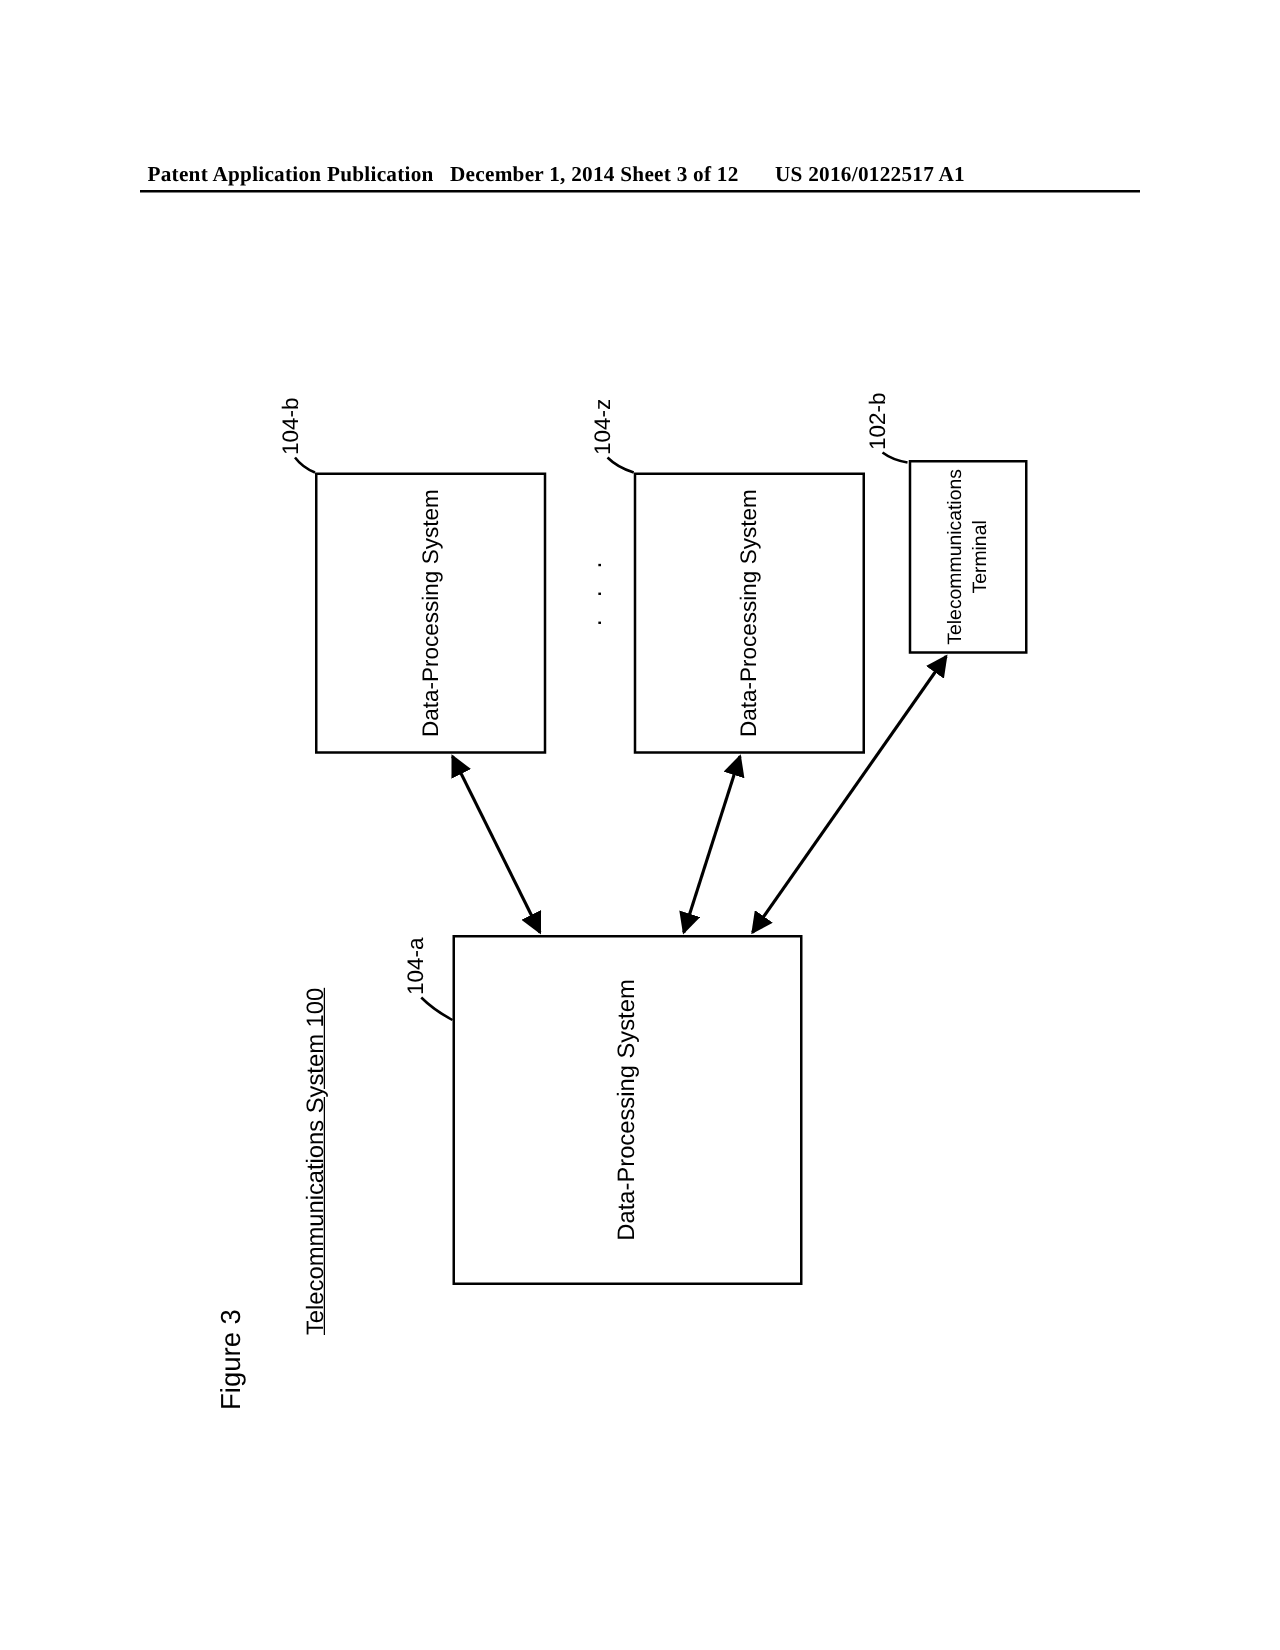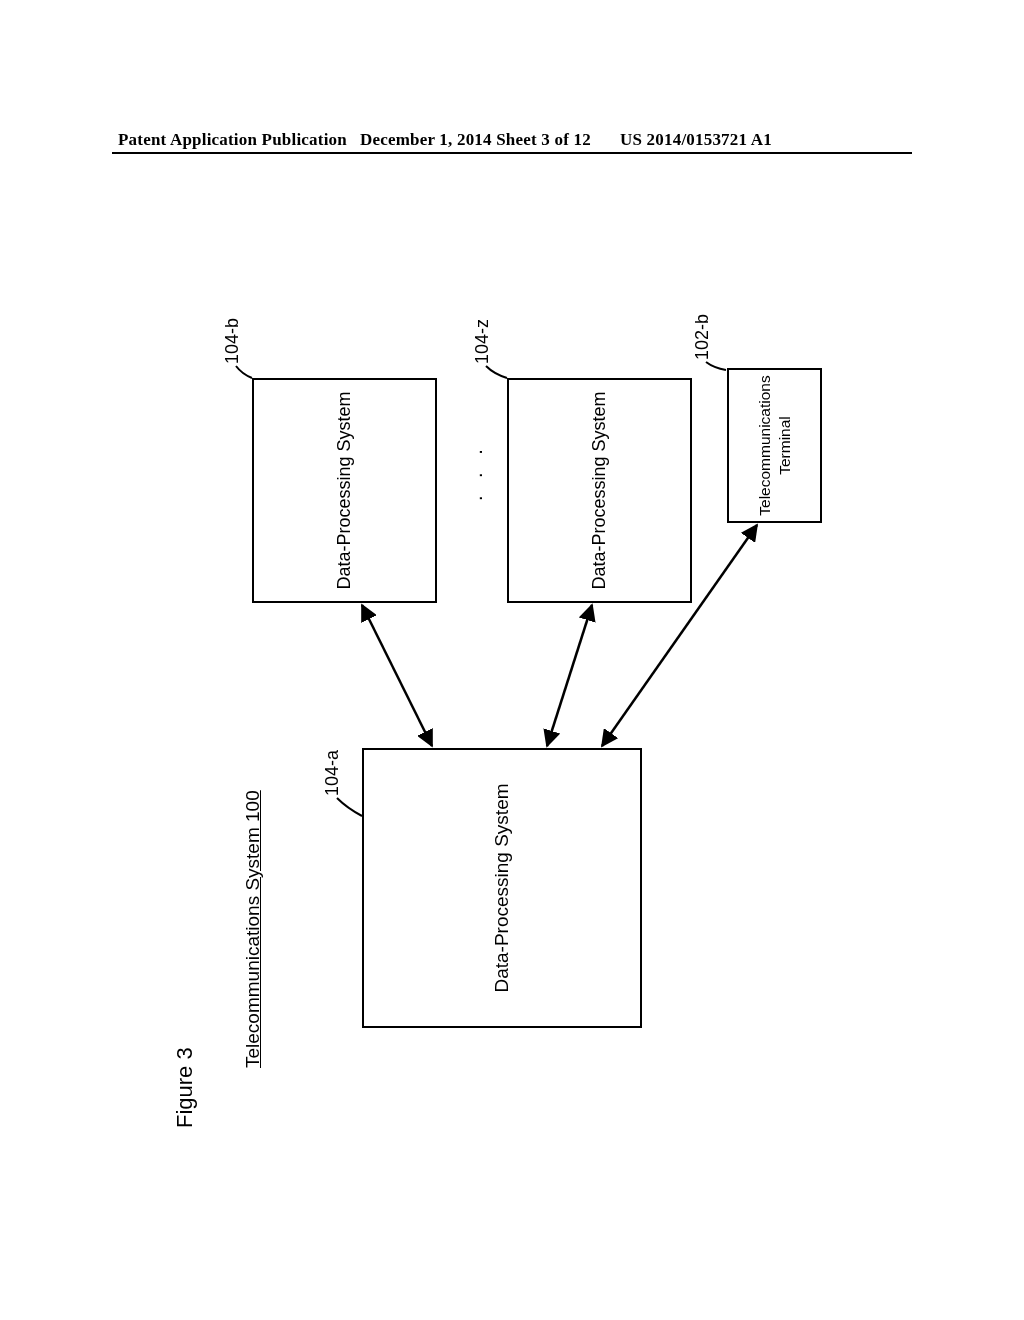--- a/index.html
+++ b/index.html
@@ -141,21 +141,21 @@
   }
 </style>
 </head>
 <body>
 
 <div class="page">
 
   <div class="header">
     <span class="left">Patent Application Publication</span>
     <span class="center">December 1, 2014  Sheet 3 of 12</span>
-    <span class="right">US 2014/0153721 A1</span>
+    <span class="right">US 2016/0122517 A1</span>
   </div>
   <div class="header-rule"></div>
 
   <div class="figwrap">
 
     <div class="fig-title">Figure 3</div>
     <div class="sys-title">Telecommunications System 100</div>
 
     <div class="box box-main">
       <span>Data-Processing System</span>

